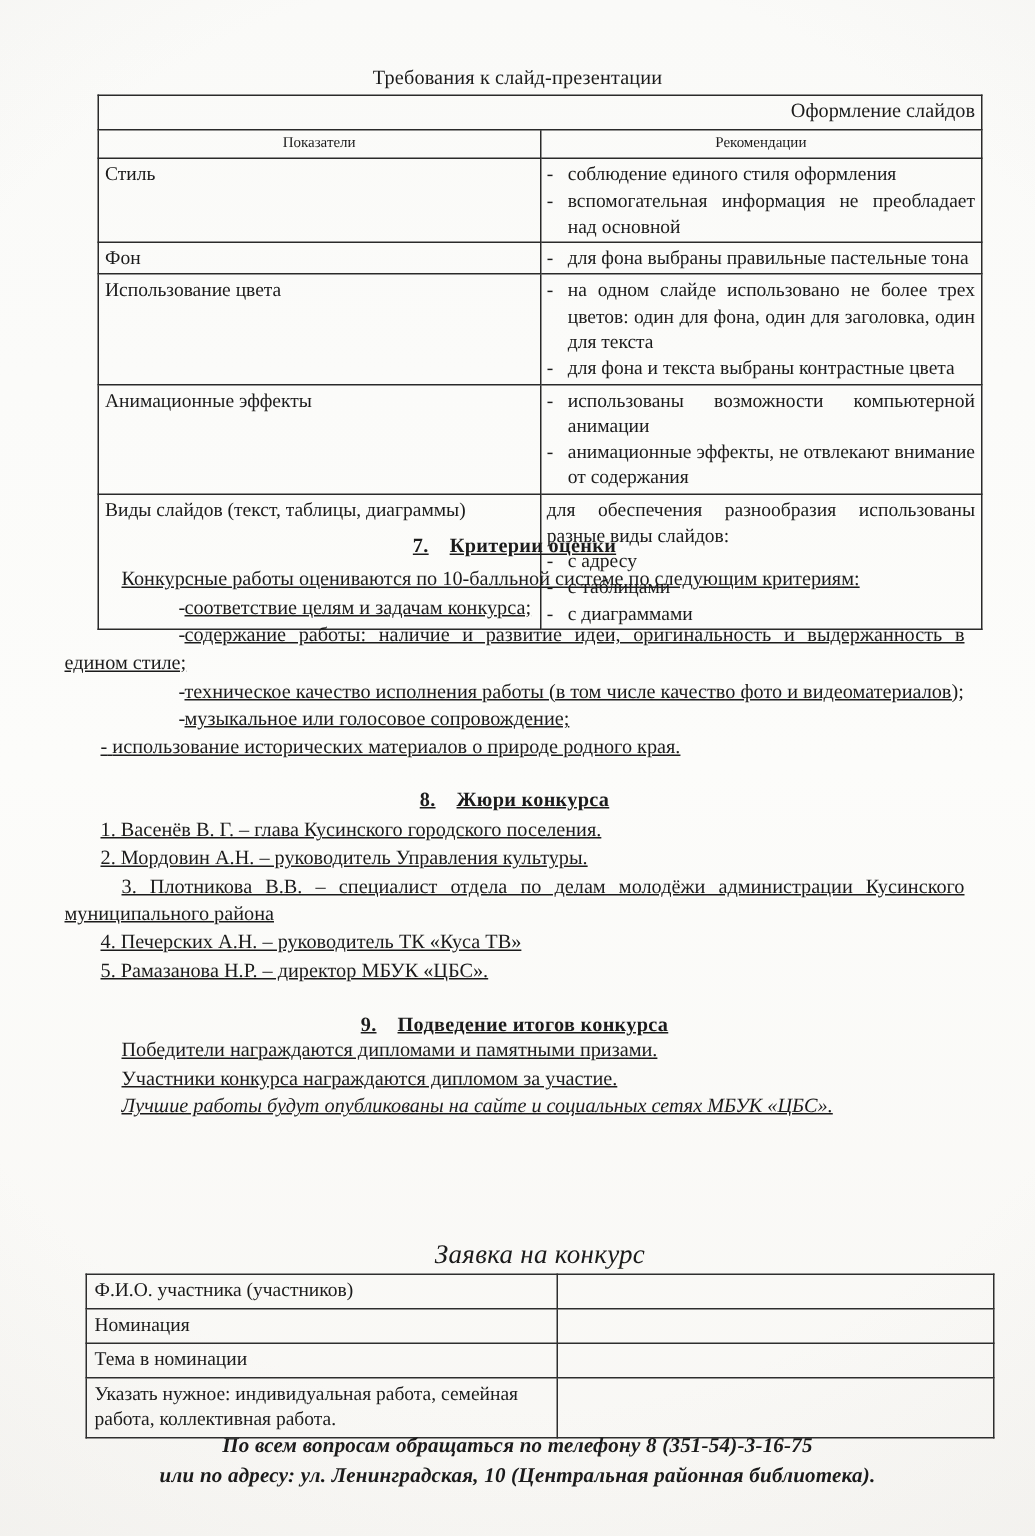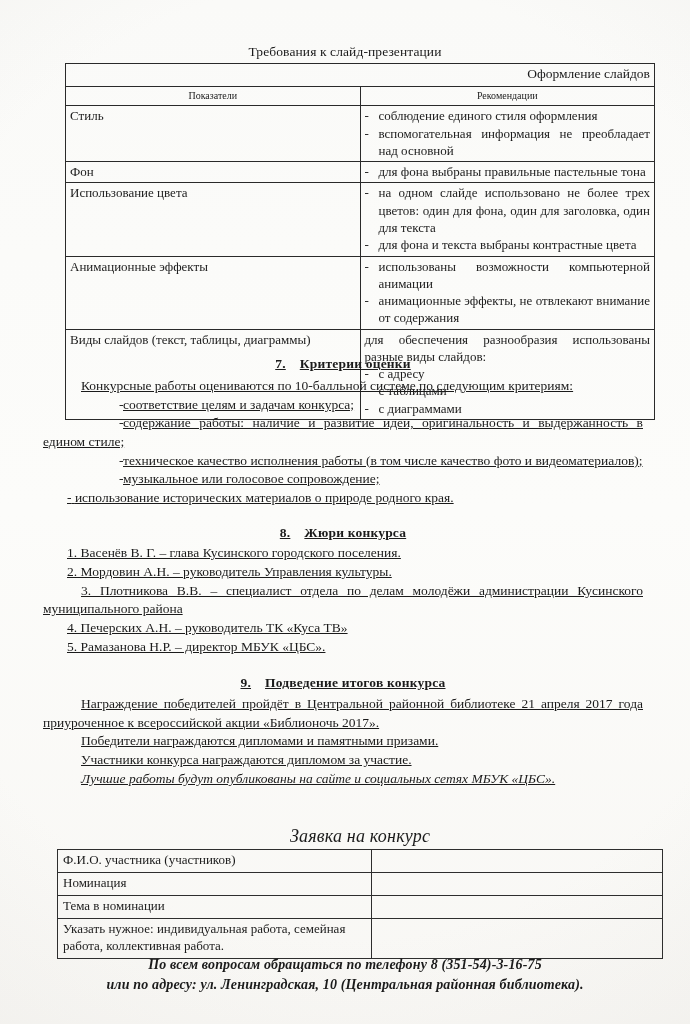--- a/index.html
+++ b/index.html
@@ -283,21 +283,20 @@
     </div>
     <p class="list-line" style="margin-top:3px;">1. Васенёв В. Г. – глава Кусинского городского поселения.</p>
     <p class="list-line">2. Мордовин А.Н. – руководитель Управления культуры.</p>
     <p class="para">3. Плотникова В.В. – специалист отдела по делам молодёжи администрации Кусинского муниципального района</p>
     <p class="list-line">4. Печерских А.Н. – руководитель ТК «Куса ТВ»</p>
     <p class="list-line">5. Рамазанова Н.Р. – директор МБУК «ЦБС».</p>
 
     <div class="heading" style="margin-top:19px;">
       <span class="num">9.</span><span>Подведение итогов конкурса</span>
     </div>
-    <p class="para" style="margin-top:4px;">Награждение победителей пройдёт в Центральной районной библиотеке 21 апреля 2017 года приуроченное к всероссийской акции «Библионочь 2017».</p>
     <p class="para">Победители награждаются дипломами и памятными призами.</p>
     <p class="para">Участники конкурса награждаются дипломом за участие.</p>
     <p class="para ital">Лучшие работы будут опубликованы на сайте и социальных сетях МБУК «ЦБС».</p>
   </div>
 
   <div class="form-wrap">
     <div class="form-caption">Заявка на конкурс</div>
     <table class="form">
       <tbody>
         <tr>

